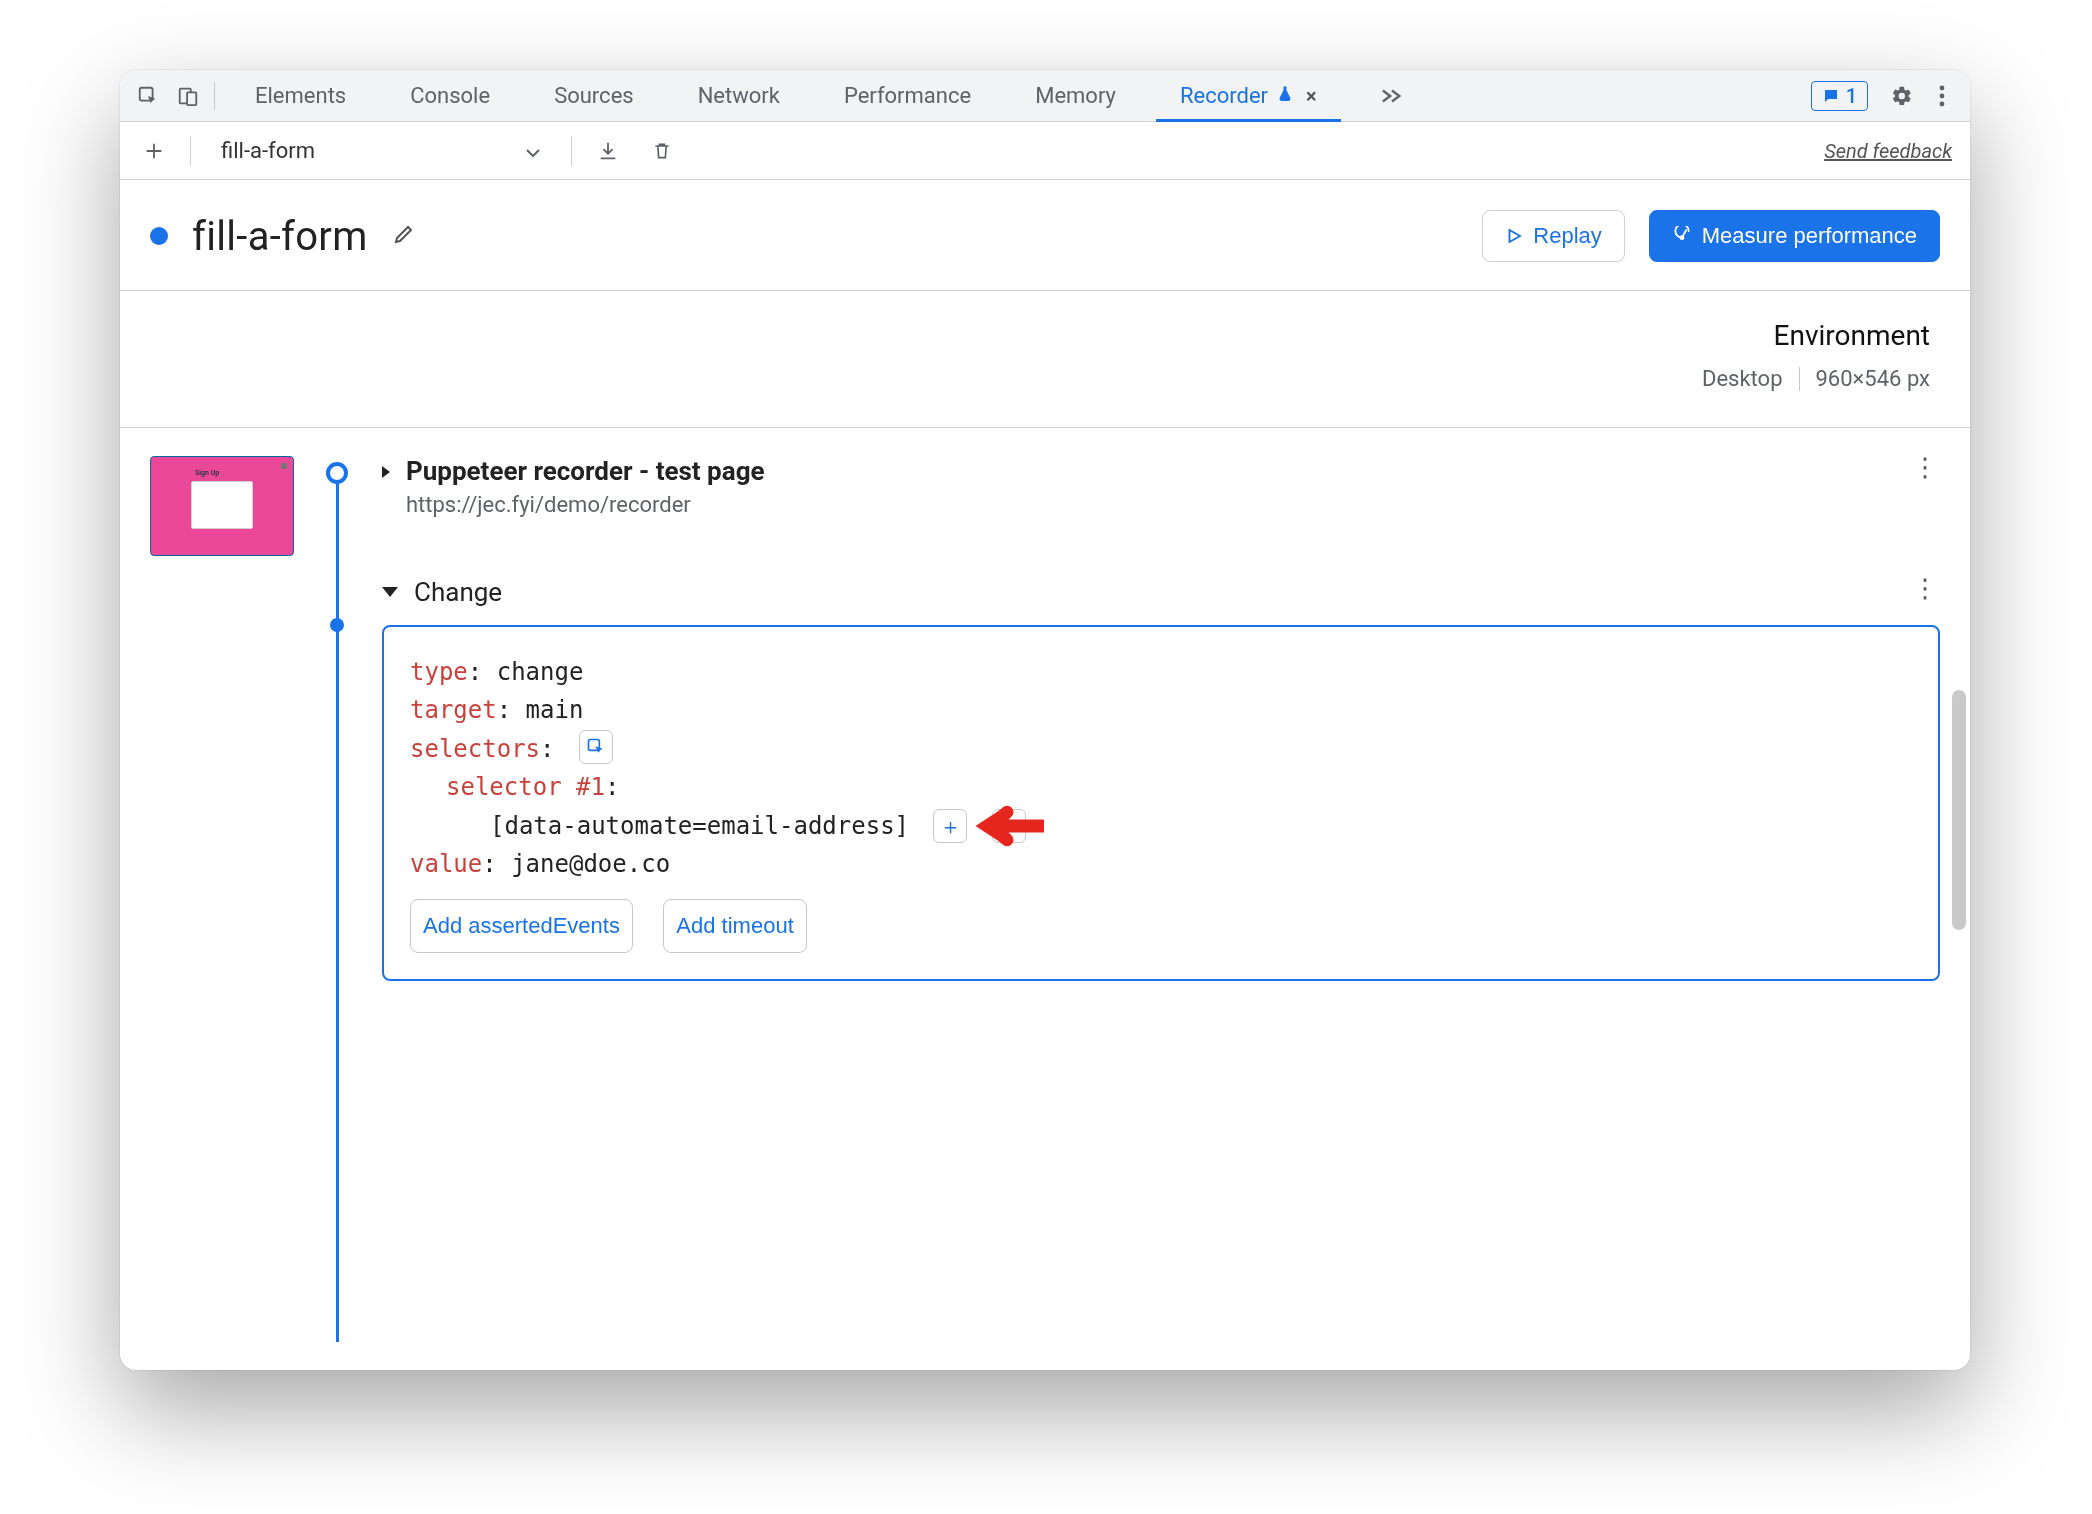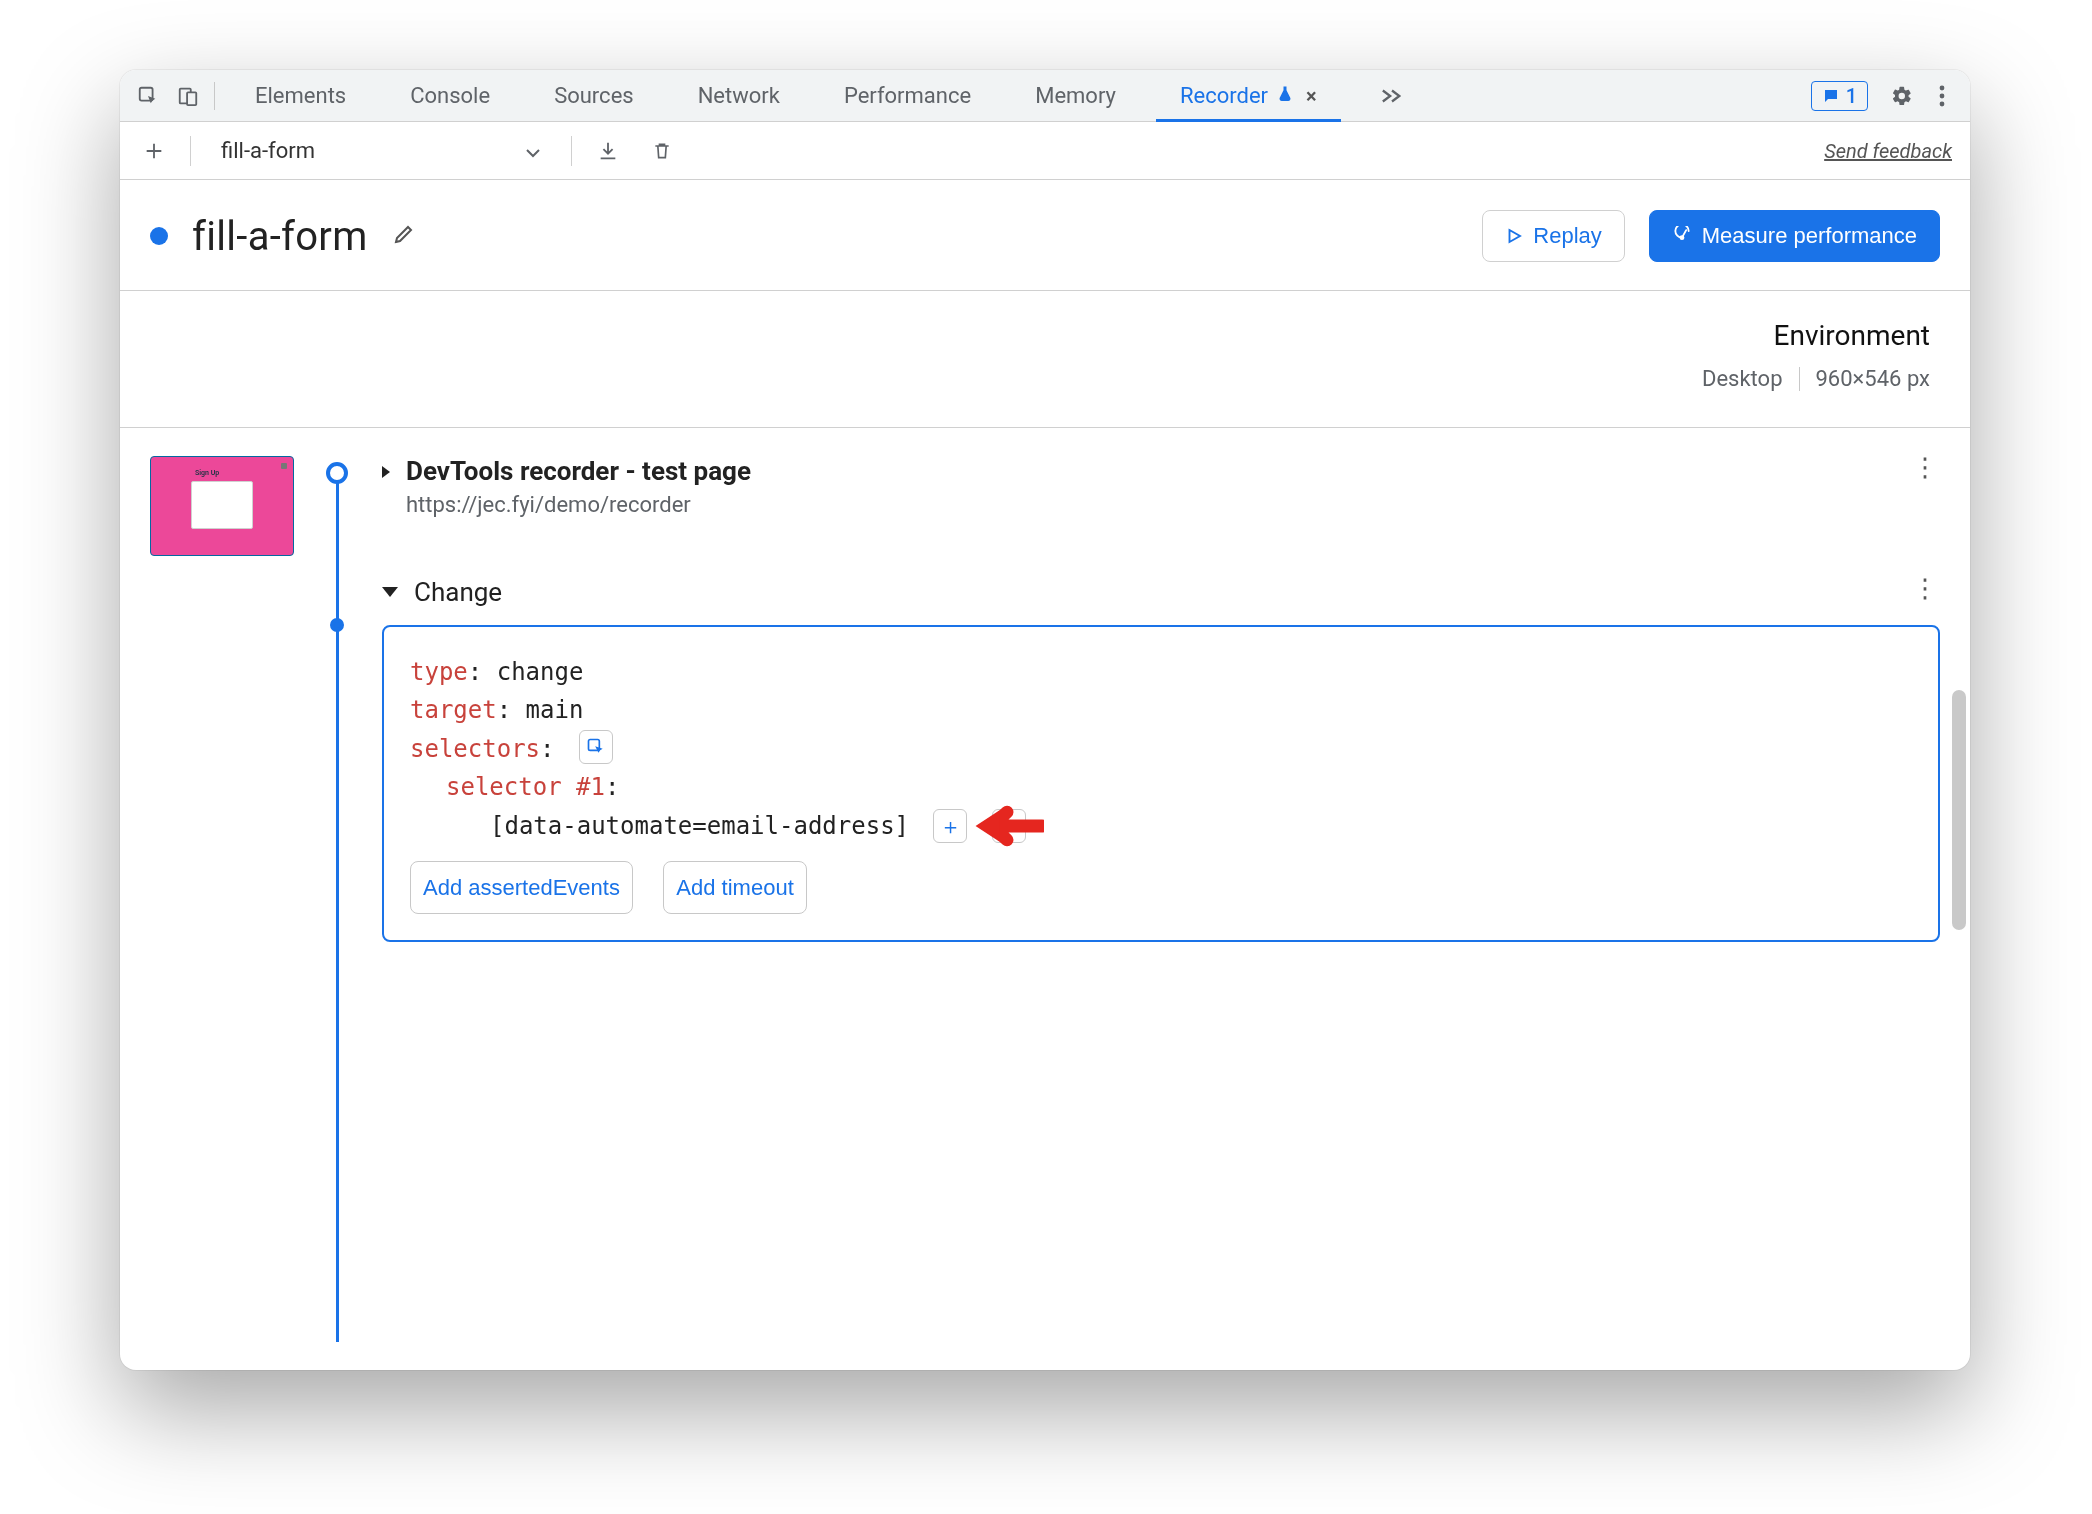--- a/index.html
+++ b/index.html
@@ -276,21 +276,21 @@
       <div class="step-bullet" style="top:6px;"></div>
       <div class="step-bullet small" style="top:162px;"></div>
     </div>
 
     <div class="steps-content">
 
       <div class="step-block">
         <div class="step-header">
           <span class="caret"></span>
           <div>
-            <div class="step-title">DevTools recorder - test page</div>
+            <div class="step-title">Puppeteer recorder - test page</div>
             <div class="step-sub">https://jec.fyi/demo/recorder</div>
           </div>
         </div>
         <div class="kebab">⋮</div>
       </div>
 
       <div class="step-block" style="margin-top:60px;">
         <div class="step-header">
           <span class="caret down"></span>
           <div class="step-title" style="font-weight:400;">Change</div>
@@ -313,20 +313,21 @@
             <span>[data-automate=email-address]</span>
             <span class="mini-btn">＋</span>
             <span class="mini-btn">－</span>
             <span class="arrow-anno" style="left:560px; top:-6px;">
               <svg viewBox="0 0 80 50">
                   <path d="M78 25 L24 25 M24 25 L40 10 M24 25 L40 40" stroke="#e5261f" stroke-width="14" stroke-linecap="round" fill="none"></path>
                   <path d="M6 25 L32 8 L32 42 Z" fill="#e5261f"></path>
                 </svg>
             </span>
           </div>
+          <div class="kv"><span class="k">value</span>: <span>jane@doe.co</span></div>
           <div class="actions-row">
             <span class="pill-btn">Add assertedEvents</span>
             <span class="pill-btn">Add timeout</span>
           </div>
         </div>
       </div>
 
     </div>
   </div>
 

